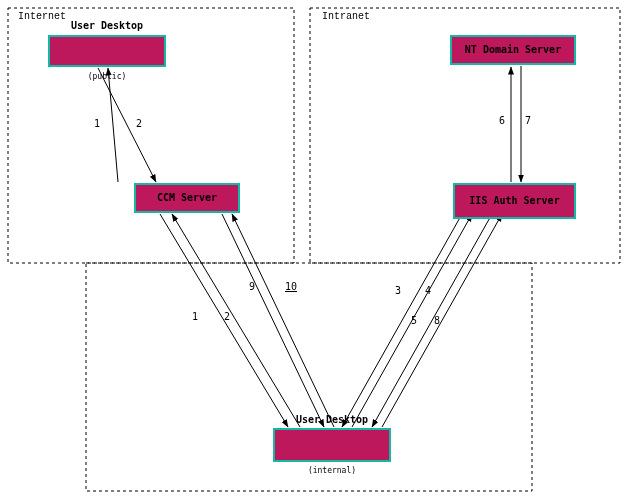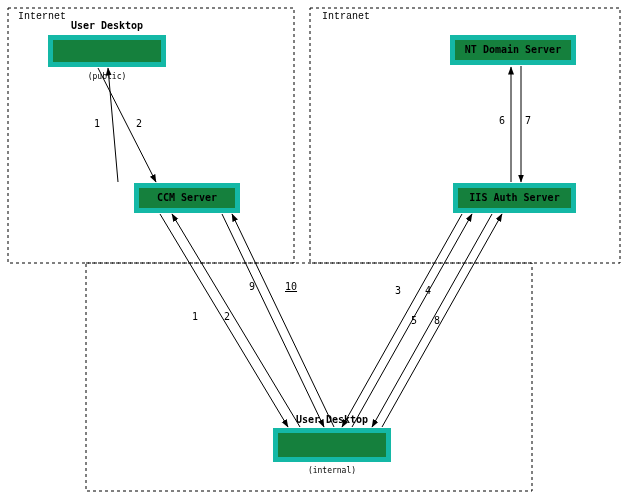--- a/index.html
+++ b/index.html
@@ -25,22 +25,22 @@
   }
   .zone-label {
     position: absolute;
     font-family: Liberation Mono, monospace;
     font-size: 10px;
     color: #000;
     white-space: nowrap;
   }
   .node {
     position: absolute;
-    border: 5px solid #14b8a6;
-    background: #15803d;
+    border: 2px solid #14b8a6;
+    background: #be185d;
     box-sizing: border-box;
     display: flex;
     flex-direction: column;
     align-items: center;
     justify-content: center;
     text-align: center;
   }
   .node .title {
     font-family: "DejaVu Sans Mono", monospace;
     font-size: 10px;
@@ -115,21 +115,21 @@
   </div>
 
   <div class="node" style="left:134px; top:183px; width:106px; height:30px;">
     <div class="title">CCM Server</div>
   </div>
 
   <div class="node" style="left:450px; top:35px; width:126px; height:30px;align-items:center;">
     <div class="title">NT Domain Server</div>
   </div>
 
-  <div class="node" style="left:453px; top:183px; width:123px; height:30px;">
+  <div class="node" style="left:453px; top:183px; width:123px; height:36px;">
     <div class="title">IIS Auth Server</div>
   </div>
 
   <div class="node" style="left:273px; top:428px; width:118px; height:34px;">
     <div class="title">User Desktop</div>
     <div class="sub">(internal)</div>
   </div>
 
   <div class="edge-label" style="left:94px; top:118px;">1</div>
   <div class="edge-label" style="left:136px; top:118px;">2</div>

